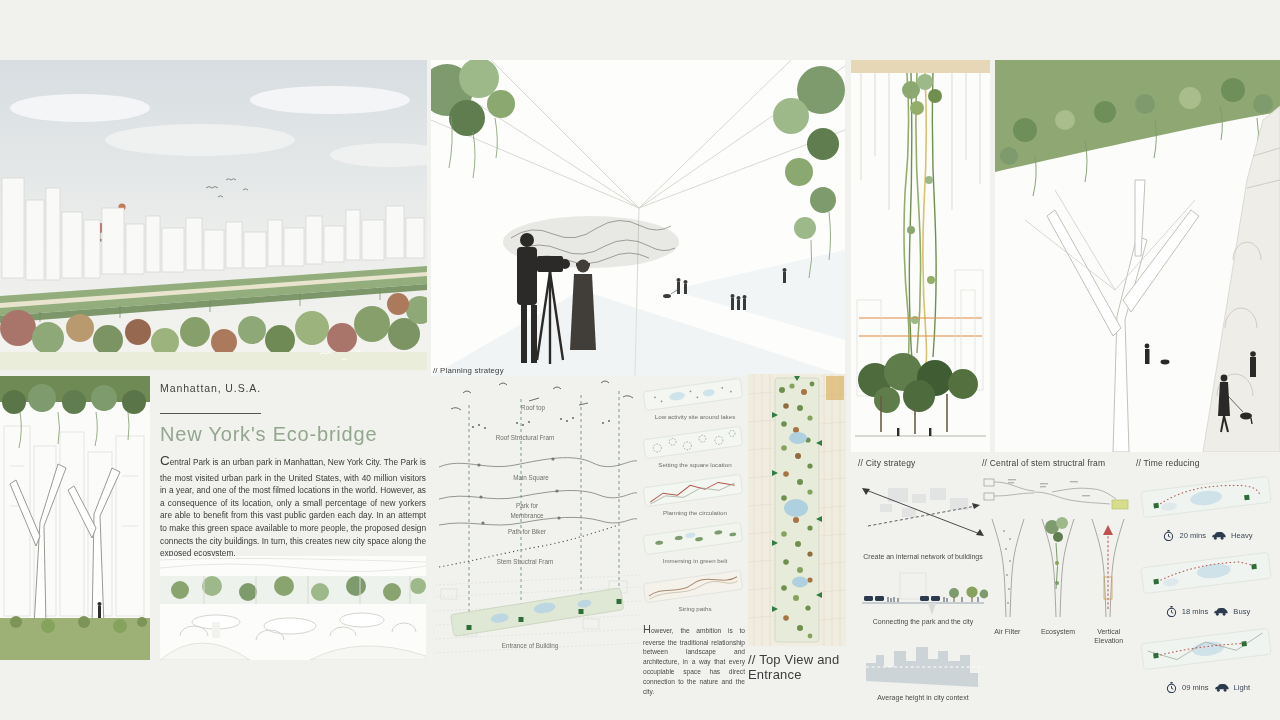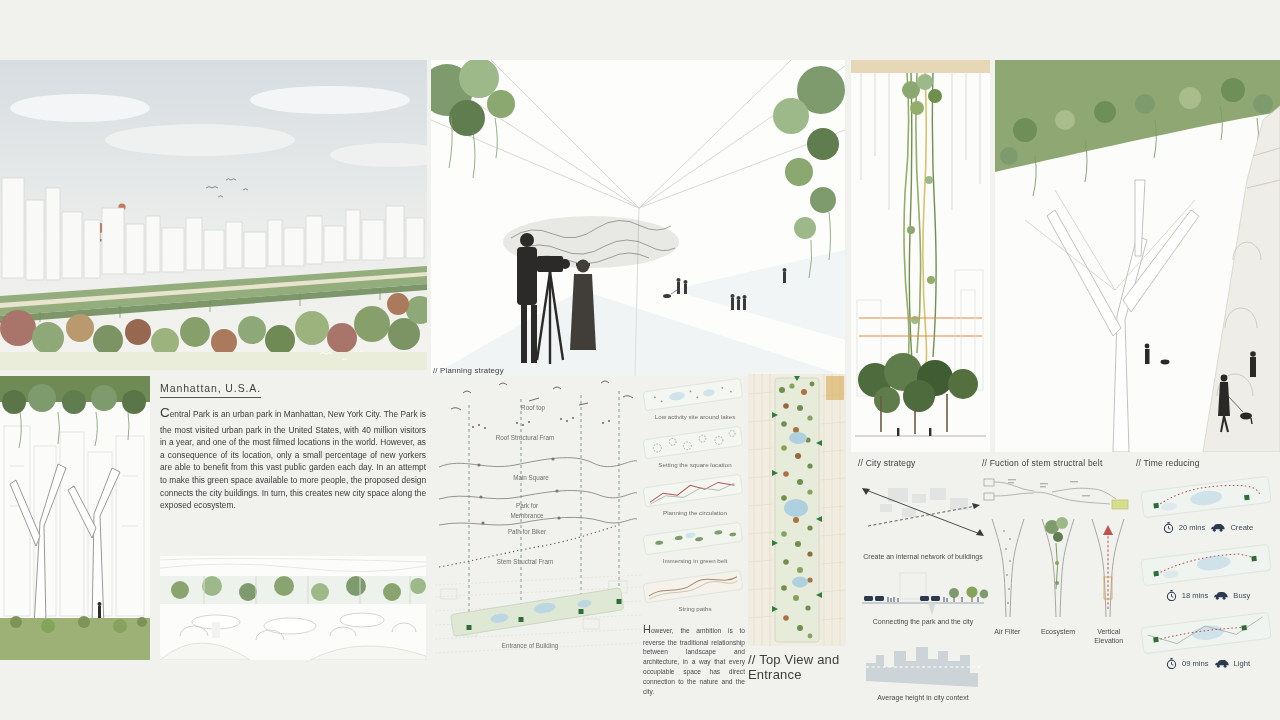--- a/index.html
+++ b/index.html
@@ -4,34 +4,34 @@
 <style>
   html,body{margin:0;padding:0}
   body{width:1280px;height:720px;overflow:hidden;background:#f1f1ee;
        font-family:"Liberation Sans",sans-serif;position:relative;color:#3c3c3c}
   .sec{position:absolute}
   svg{display:block}
   .h{font-size:8.5px;font-weight:400;color:#3d3d3d;letter-spacing:.2px}
   .cap{font-size:7px;color:#4a4a4a;text-align:center;line-height:1.35}
   .lab{font-size:6.3px;color:#70706a;text-align:center;line-height:1.55;position:absolute}
   .loc{display:inline-block;font-size:10.5px;letter-spacing:.9px;color:#3f3f3f;
-       padding-bottom:3px;border-bottom:1px solid #555}
+       padding-bottom:19px;border-bottom:1px solid #555}
   .title{font-size:20px;letter-spacing:.8px;color:#93a78e;margin-top:9px;font-weight:400}
   .intro{font-size:8.3px;line-height:1.52;text-align:justify;color:#3a3a3a;margin-top:5px}
   .intro::first-letter{font-size:13.5px}
   .cpar{font-size:6.6px;line-height:1.5;text-align:justify;color:#4a4a4a}
   .cpar::first-letter{font-size:11px}
   .stripwrap{position:relative;height:30px;margin-bottom:2px}
   .stripwrap svg{position:absolute;left:0;top:2px;transform:rotate(-8deg)}
   .slab{font-size:6.2px;color:#6e6e68;text-align:center;display:block;margin-bottom:9px}
   .trow{margin-bottom:9px}
   .tstripwrap{position:relative;height:48px}
   .tstripwrap svg{position:absolute;left:4px;top:4px;transform:rotate(-7deg)}
   .tcap{display:flex;align-items:center;gap:5px;justify-content:center;
-        font-size:7.6px;color:#3c4a58;margin-top:0}
+        font-size:7.6px;color:#3c4a58;margin-top:8px}
   .funlabels{display:flex;justify-content:space-between;text-align:center}
   .funlabels span{flex:1;font-size:7px;color:#4a4a4a;line-height:1.35}
 </style>
 </head>
 <body>
 
 <div class="sec" style="left:0;top:60;width:427px;height:310px;top:60px">
   <svg width="427" height="310" viewBox="0 0 427 310">
     <defs>
       <linearGradient id="sky" x1="0" y1="0" x2="0" y2="1">
@@ -385,20 +385,21 @@
         <circle cx="120" cy="250" r="7" fill="#86a35e"></circle>
       <circle cx="142" cy="246" r="5" fill="#7d9458"></circle>
       <rect x="98" y="230" width="3" height="12" fill="#2f2d2b"></rect>
         <circle cx="99.5" cy="228" r="2" fill="#2f2d2b"></circle>
     </g>
   </svg>
 </div>
 
 <div class="sec" style="left:160px;top:378px;width:266px">
   <div class="loc">Manhattan, U.S.A.</div>
+  <div class="title">New York's Eco-bridge</div>
   <p class="intro">Central Park is an urban park in Manhattan, New York City. The Park is the most visited urban park in the United States, with 40 million visitors in a year, and one of the most filmed locations in the world. However, as a consequence of its location, only a small percentage of new yorkers are able to benefit from this vast public garden each day. In an attempt to make this green space available to more people, the proposed design connects the city buildings. In turn, this creates new city space along the exposed ecosystem.</p>
 </div>
 
 <div class="sec" style="left:160px;top:556px;width:266px;height:104px">
   <svg width="266" height="104" viewBox="0 0 266 104">
     <rect width="266" height="104" fill="#fcfcfb"></rect>
     <g stroke="#e2e2dc" stroke-width=".8" fill="none">
       <path d="M0,12 q70,-8 140,0 q70,8 126,-2"></path>
         <path d="M0,4 q80,-4 266,2"></path>
     </g>
@@ -732,21 +733,21 @@
   </svg>
   <div class="cap">Connecting the park and the city</div>
   <svg width="130" height="52" viewBox="0 0 130 52" style="margin-top:10px">
     <path d="M8,44 V26 h10 v-8 h8 v12 h10 v-16 h12 v10 h10 v-14 h12 v12 h10 v-8 h10 v10 h12 v-6 h10 v18 h8 v14 Z" fill="#ccd4d7"></path>
     <line x1="8" y1="30" x2="122" y2="30" stroke="#ffffff" stroke-width="1" stroke-dasharray="3,2.6"></line>
   </svg>
   <div class="cap" style="margin-top:4px">Average height in city context</div>
 </div>
 
 <div class="sec" style="left:982px;top:458px;width:152px">
-  <div class="h">// Fuction of stem structral belt</div>
+  <div class="h">// Central of stem structral fram</div>
   <svg width="152" height="42" viewBox="0 0 152 42" style="margin-top:7px">
     <g fill="none" stroke="#9a9a94" stroke-width=".7">
       <rect x="2" y="4" width="10" height="7"></rect>
         <rect x="2" y="18" width="10" height="7"></rect>
       <path d="M12,7 C30,7 34,14 52,16"></path>
         <path d="M12,21 C30,21 36,18 52,18"></path>
       <path d="M52,17 C70,17 76,24 94,26"></path>
         <path d="M70,17 C86,14 96,12 112,14"></path>
       <path d="M94,26 C108,28 118,28 128,29"></path>
         <path d="M112,14 C122,15 128,20 134,24"></path>
@@ -823,21 +824,21 @@
         <line x1="6" y1="7" x2="6" y2="4.4" stroke="#2c3a4e" stroke-width="1"></line>
         <line x1="6" y1="7" x2="8" y2="7.8" stroke="#2c3a4e" stroke-width="1"></line>
         <rect x="4.8" y="0" width="2.4" height="1.6" fill="#2c3a4e"></rect>
       </svg>
       <span>20 mins</span>
       <svg width="15" height="9" viewBox="0 0 16 10">
         <path d="M1,7 Q1,4 4,4 L5,2 Q6,1 8,1 L11,1 Q13,1 14,3 L15,4 Q16,5 16,7 Z" fill="#2c3a4e"></path>
         <circle cx="4.5" cy="8" r="1.6" fill="#2c3a4e"></circle>
           <circle cx="12" cy="8" r="1.6" fill="#2c3a4e"></circle>
       </svg>
-      <span>Create</span>
+      <span>Heavy</span>
     </div>
   </div>
 
   <div class="trow">
     <div class="tstripwrap">
       <svg width="132" height="38" viewBox="0 0 132 38">
         <rect x="2" y="6" width="128" height="26" rx="4" fill="#f0f4f0" stroke="#dde3da" stroke-width=".8"></rect>
         <ellipse cx="74" cy="18" rx="17" ry="7" fill="#cfe2ea"></ellipse>
           <ellipse cx="30" cy="24" rx="8" ry="4" fill="#dfe9ec"></ellipse>
         <path d="M16,22 C44,12 70,10 100,12 L116,18" fill="none" stroke="#b5544a" stroke-width="1" stroke-dasharray="1.6,2.4"></path>

